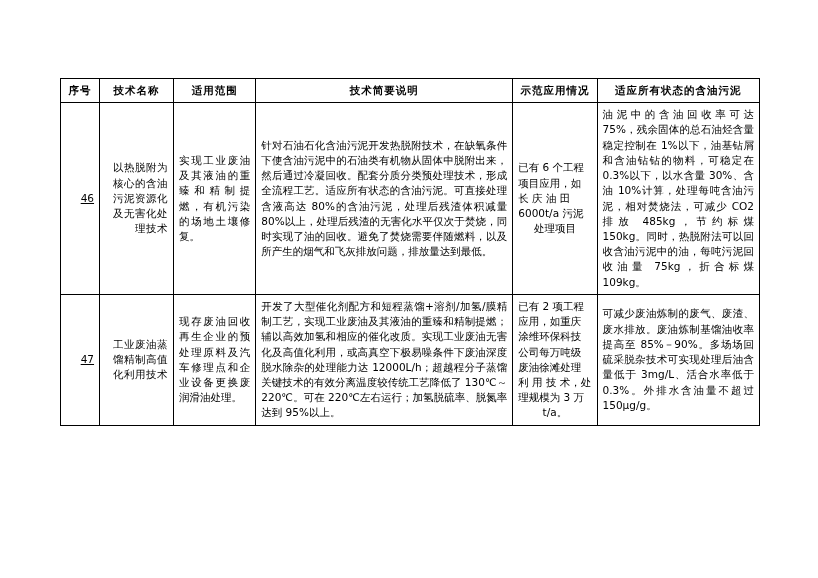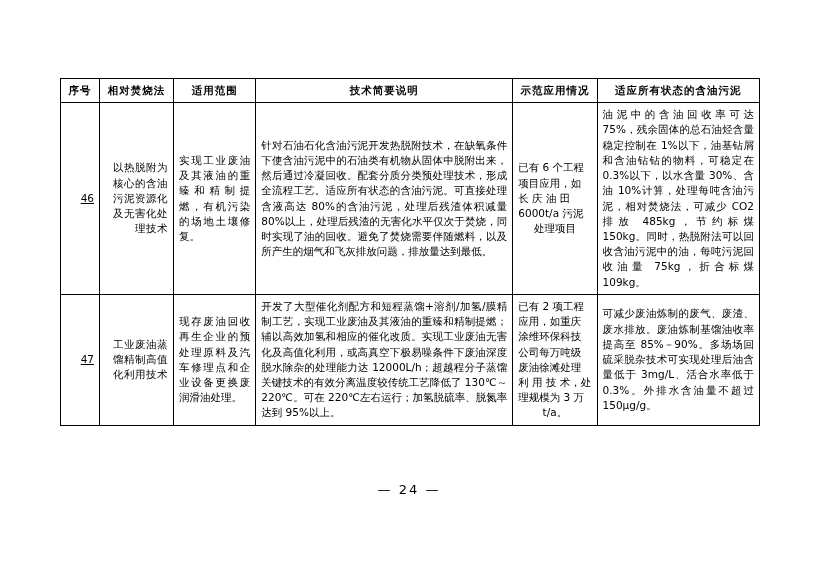--- a/index.html
+++ b/index.html
@@ -101,21 +101,21 @@
       <col class="col-no">
       <col class="col-name">
       <col class="col-scope">
       <col class="col-desc">
       <col class="col-demo">
       <col class="col-effect">
     </colgroup>
     <thead>
       <tr>
         <th>序号</th>
-        <th>相对焚烧法</th>
+        <th>技术名称</th>
         <th>适用范围</th>
         <th>技术简要说明</th>
         <th>示范应用情况</th>
         <th>适应所有状态的含油污泥</th>
       </tr>
     </thead>
     <tbody>
       <tr>
         <td class="cell-no">46</td>
         <td class="cell-name">以热脱附为核心的含油污泥资源化及无害化处理技术</td>
@@ -128,15 +128,14 @@
         <td class="cell-no">47</td>
         <td class="cell-name">工业废油蒸馏精制高值化利用技术</td>
         <td class="cell-scope">现存废油回收再生企业的预处理原料及汽车修理点和企业设备更换废润滑油处理。</td>
         <td class="cell-desc">开发了大型催化剂配方和短程蒸馏+溶剂/加氢/膜精制工艺，实现工业废油及其液油的重臻和精制提燃；辅以高效加氢和相应的催化改质。实现工业废油无害化及高值化利用，或高真空下极易噪条件下废油深度脱水除杂的处理能力达 12000L/h；超越程分子蒸馏关键技术的有效分离温度较传统工艺降低了 130℃～220℃。可在 220℃左右运行；加氢脱硫率、脱氮率达到 95%以上。</td>
         <td class="cell-demo">已有 2 项工程应用，如重庆涂维环保科技公司每万吨级废油徐滩处理利 用 技 术，处理规模为 3 万 t/a。</td>
         <td class="cell-effect">可减少废油炼制的废气、废渣、废水排放。废油炼制基馏油收率提高至 85%－90%。多场场回硫采脱杂技术可实现处理后油含量低于 3mg/L、活合水率低于 0.3%。外排水含油量不超过 150μg/g。</td>
       </tr>
     </tbody>
   </table>
 
-  <div class="page-number">— 24 —</div>
 
 </div>
 
 </body></html>

